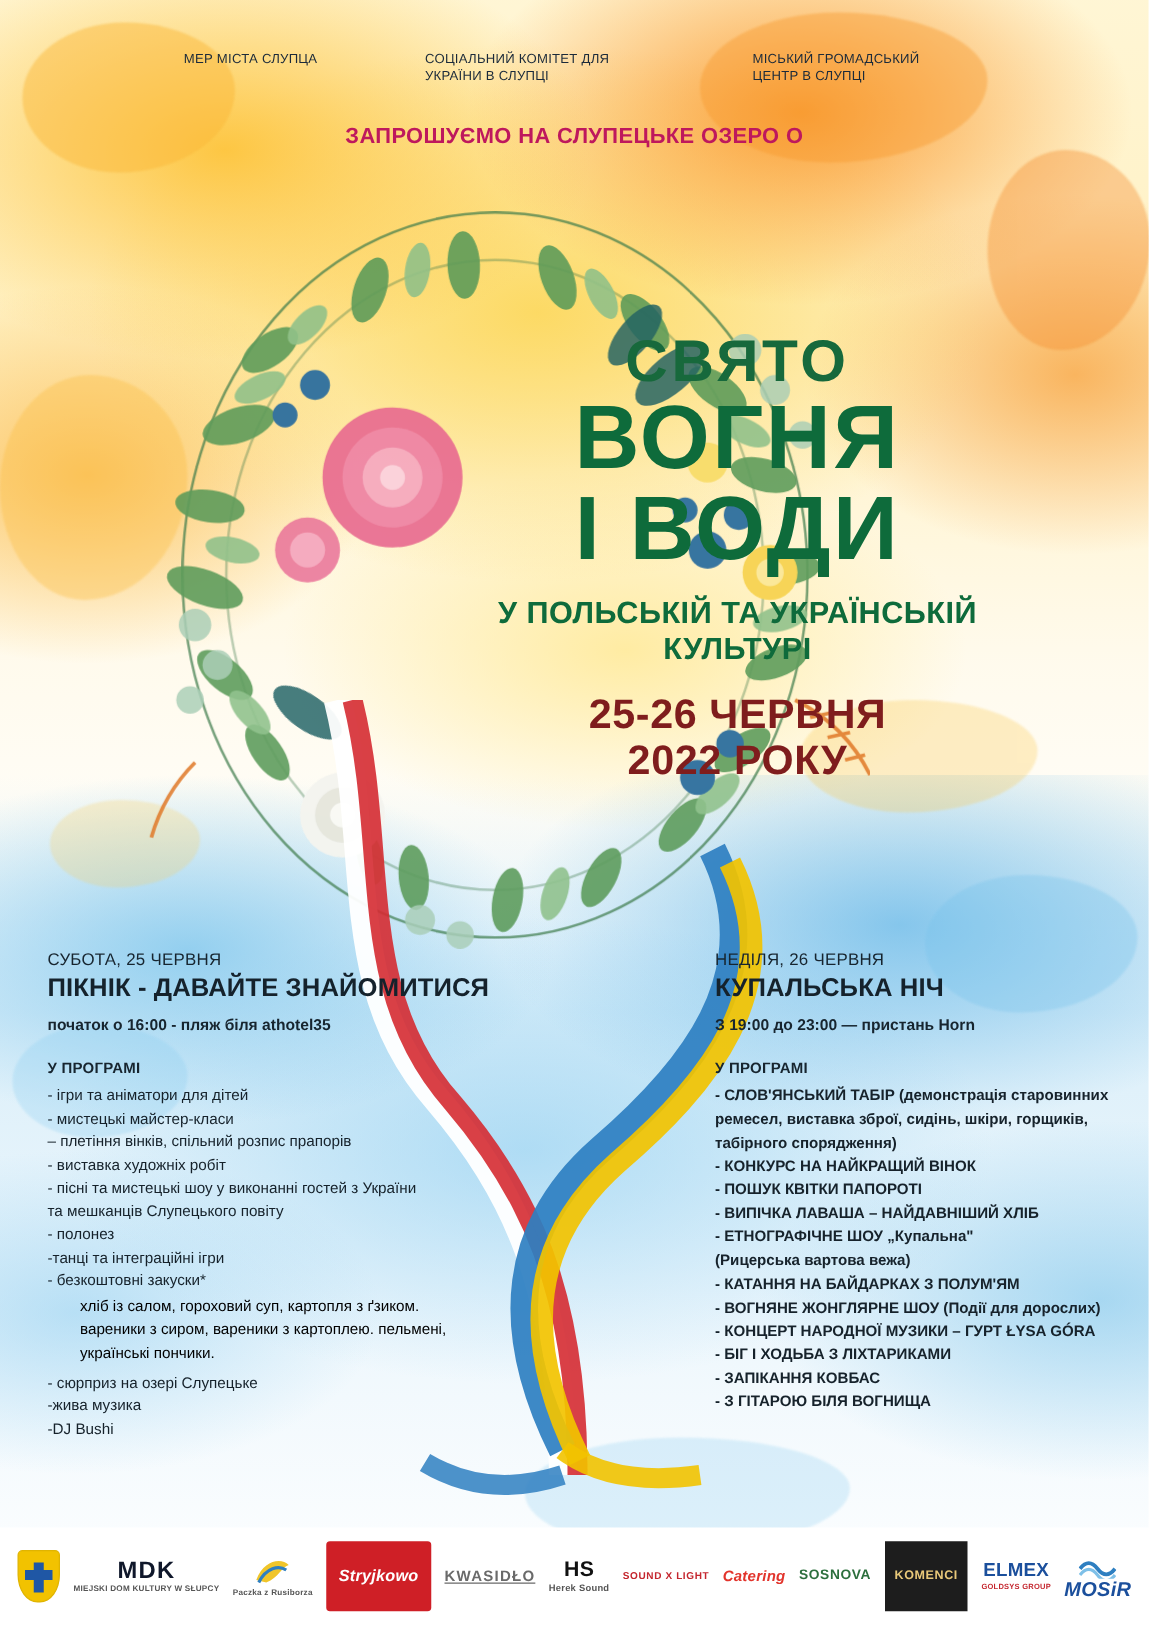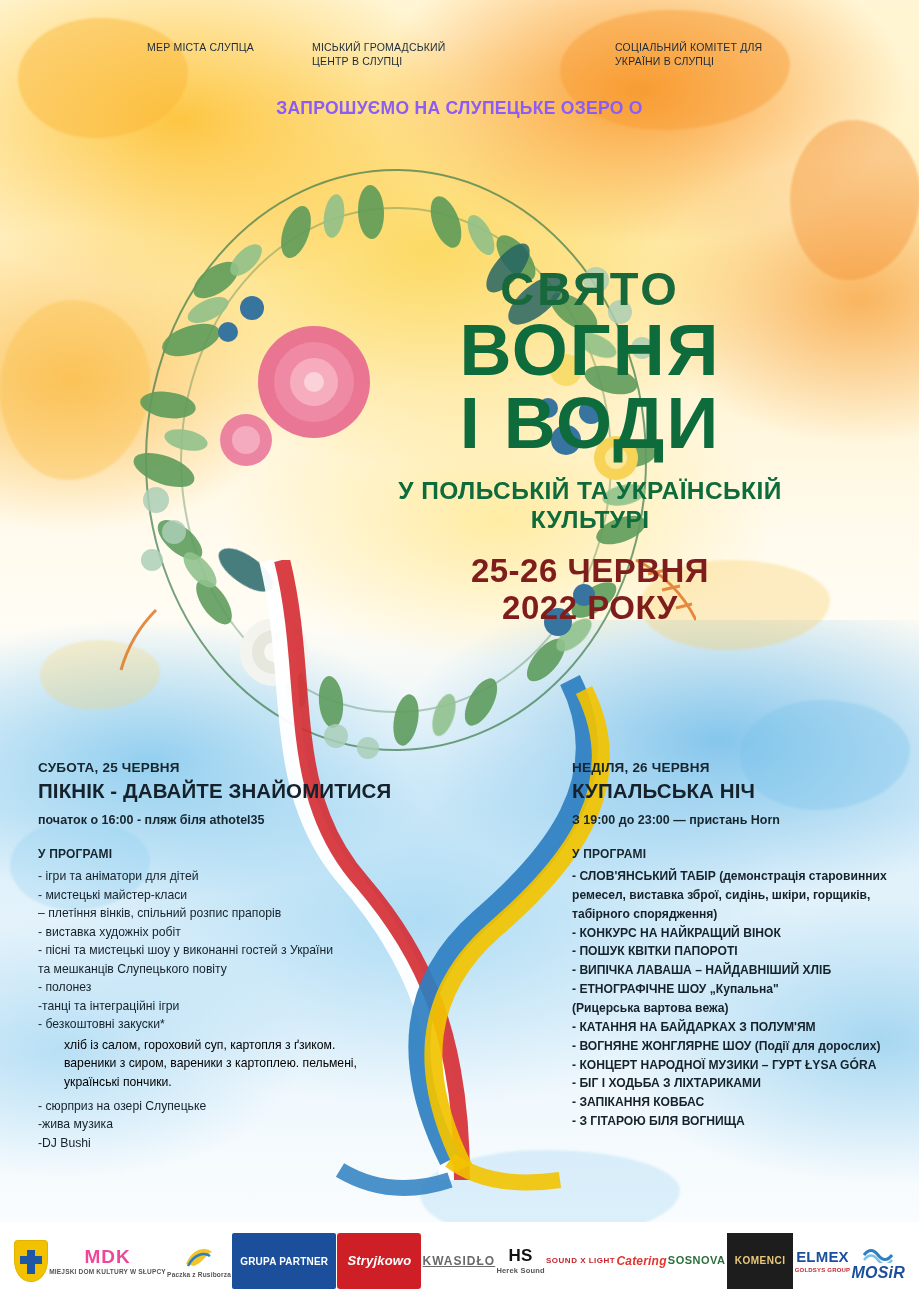--- a/index.html
+++ b/index.html
@@ -61,21 +61,21 @@
   .org {
     font-size: 10.5px; font-weight: 400; color:#1b2a3a;
     line-height: 1.35; letter-spacing:.2px; text-transform: uppercase;
   }
   .org.o1 { width: 270px; padding-left: 105px; }
   .org.o2 { width: 275px; }
   .org.o3 { width: 290px; padding-left: 28px; }
 
   .invite {
     position:absolute; top:98px; left:0; width:919px; text-align:center;
-    font-size: 17.5px; font-weight: 800; color:#8b5cf6;
+    font-size: 17.5px; font-weight: 800; color:#be185d;
     letter-spacing:.3px; z-index:9; text-transform: uppercase;
   }
 
   
   .wreath { position:absolute; left:96px; top:140px; width:600px; height:640px; z-index:4; }
 
   
   .title-block {
     position:absolute; left:300px; top:265px; width:580px; text-align:center; z-index:8;
   }
@@ -98,21 +98,21 @@
   
   .ribbon { position:absolute; z-index:6; }
 
   
   .cols { position:absolute; left:0; top:760px; width:919px; height:470px; z-index:9; }
   .col { position:absolute; top:0; }
   .col-left { left:38px; width:430px; }
   .col-right { left:572px; width:330px; }
 
   .day-label {
-    font-size:13.5px; font-weight:700; color:#17252f; letter-spacing:.2px; text-transform:uppercase;
+    font-size:13.5px; font-weight:400; color:#17252f; letter-spacing:.2px; text-transform:uppercase;
   }
   .day-title {
     margin-top:4px; font-size:20.5px; font-weight:800; color:#15222c; letter-spacing:.1px; text-transform:uppercase;
   }
   .col-right .day-title { font-size:20.5px; }
   .day-time {
     margin-top:10px; font-size:12.5px; font-weight:700; color:#17252f;
   }
   .prog-head {
     margin-top:20px; font-size:12px; font-weight:600; color:#17252f; text-transform:uppercase; letter-spacing:.2px;
@@ -170,24 +170,24 @@
   <div class="bg-warm-splat" style="left:790px;top:120px;width:130px;height:160px;background:rgba(244,140,44,.45);"></div>
   <div class="bg-warm-splat" style="left:0px;top:300px;width:150px;height:180px;background:rgba(250,190,70,.45);"></div>
   <div class="bg-warm-splat" style="left:640px;top:560px;width:190px;height:90px;background:rgba(250,200,80,.35);"></div>
   <div class="bg-warm-splat" style="left:40px;top:640px;width:120px;height:70px;background:rgba(252,205,90,.30);"></div>
   <div class="bg-warm-splat" style="left:740px;top:700px;width:170px;height:110px;background:rgba(120,195,235,.40);"></div>
   <div class="bg-warm-splat" style="left:10px;top:820px;width:140px;height:90px;background:rgba(140,205,240,.35);"></div>
   <div class="bg-warm-splat" style="left:420px;top:1150px;width:260px;height:90px;background:rgba(150,210,242,.35);"></div>
 
   <div class="orgs">
     <div class="org o1" style="white-space:pre-line;">МЕР МІСТА СЛУПЦА</div>
+    <div class="org o3" style="white-space:pre-line;">СОЦІАЛЬНИЙ КОМІТЕТ ДЛЯ
+УКРАЇНИ В СЛУПЦІ</div>
     <div class="org o2" style="white-space:pre-line;">МІСЬКИЙ ГРОМАДСЬКИЙ
 ЦЕНТР В СЛУПЦІ</div>
-    <div class="org o3" style="white-space:pre-line;">СОЦІАЛЬНИЙ КОМІТЕТ ДЛЯ
-УКРАЇНИ В СЛУПЦІ</div>
   </div>
 
   <div class="invite">ЗАПРОШУЄМО НА СЛУПЕЦЬКЕ ОЗЕРО О</div>
 
   <div class="wreath">
     <svg width="600" height="640" viewBox="0 0 600 640" aria-hidden="true">
       <g opacity="0.96">
 
         <g stroke="#3f7c4d" stroke-width="2" fill="none" opacity="0.75">
           <ellipse cx="300" cy="320" rx="250" ry="290"></ellipse>
@@ -378,40 +378,35 @@
   </div>
 
   <div class="sponsors">
 
     <div class="sp">
       <div class="shield"></div>
     </div>
 
     <div class="sp">
       <div class="sp-box">
-        <div class="sp-name" style="font-size:19px;color:#ec4899;letter-spacing:1px;">MDK</div>
+        <div class="sp-name" style="font-size:19px;color:#0f172a;letter-spacing:1px;">MDK</div>
         <div class="sp-sub">MIEJSKI DOM KULTURY W SŁUPCY</div>
       </div>
     </div>
 
     <div class="sp">
       <div class="sp-box">
         <svg width="30" height="26" viewBox="0 0 30 26" aria-hidden="true">
           <path d="M2 20 C 8 4, 22 2, 28 8 C 22 10, 20 18, 10 22 Z" fill="#f0c52a"></path>
           <path d="M4 22 C 10 10, 20 8, 26 12" stroke="#2e7fc1" stroke-width="2.5" fill="none"></path>
         </svg>
         <div class="sp-sub">Paczka z Rusiborza</div>
       </div>
     </div>
 
-    <div class="sp" style="background:#1b4f9c;color:#fff;padding:5px 8px;border-radius:2px;">
-      <div class="sp-box">
-        <div class="sp-name" style="font-size:10px;line-height:1.1;">GRUPA PARTNER</div>
-      </div>
-    </div>
 
     <div class="sp" style="background:#cf1f26;color:#fff;padding:6px 10px;border-radius:3px;">
       <div class="sp-name" style="font-size:13px;font-style:italic;">Stryjkowo</div>
     </div>
 
     <div class="sp">
       <div class="sp-name" style="font-size:12px;color:#6a6a6a;letter-spacing:1px;text-decoration:underline;">KWASIDŁO</div>
     </div>
 
     <div class="sp">

